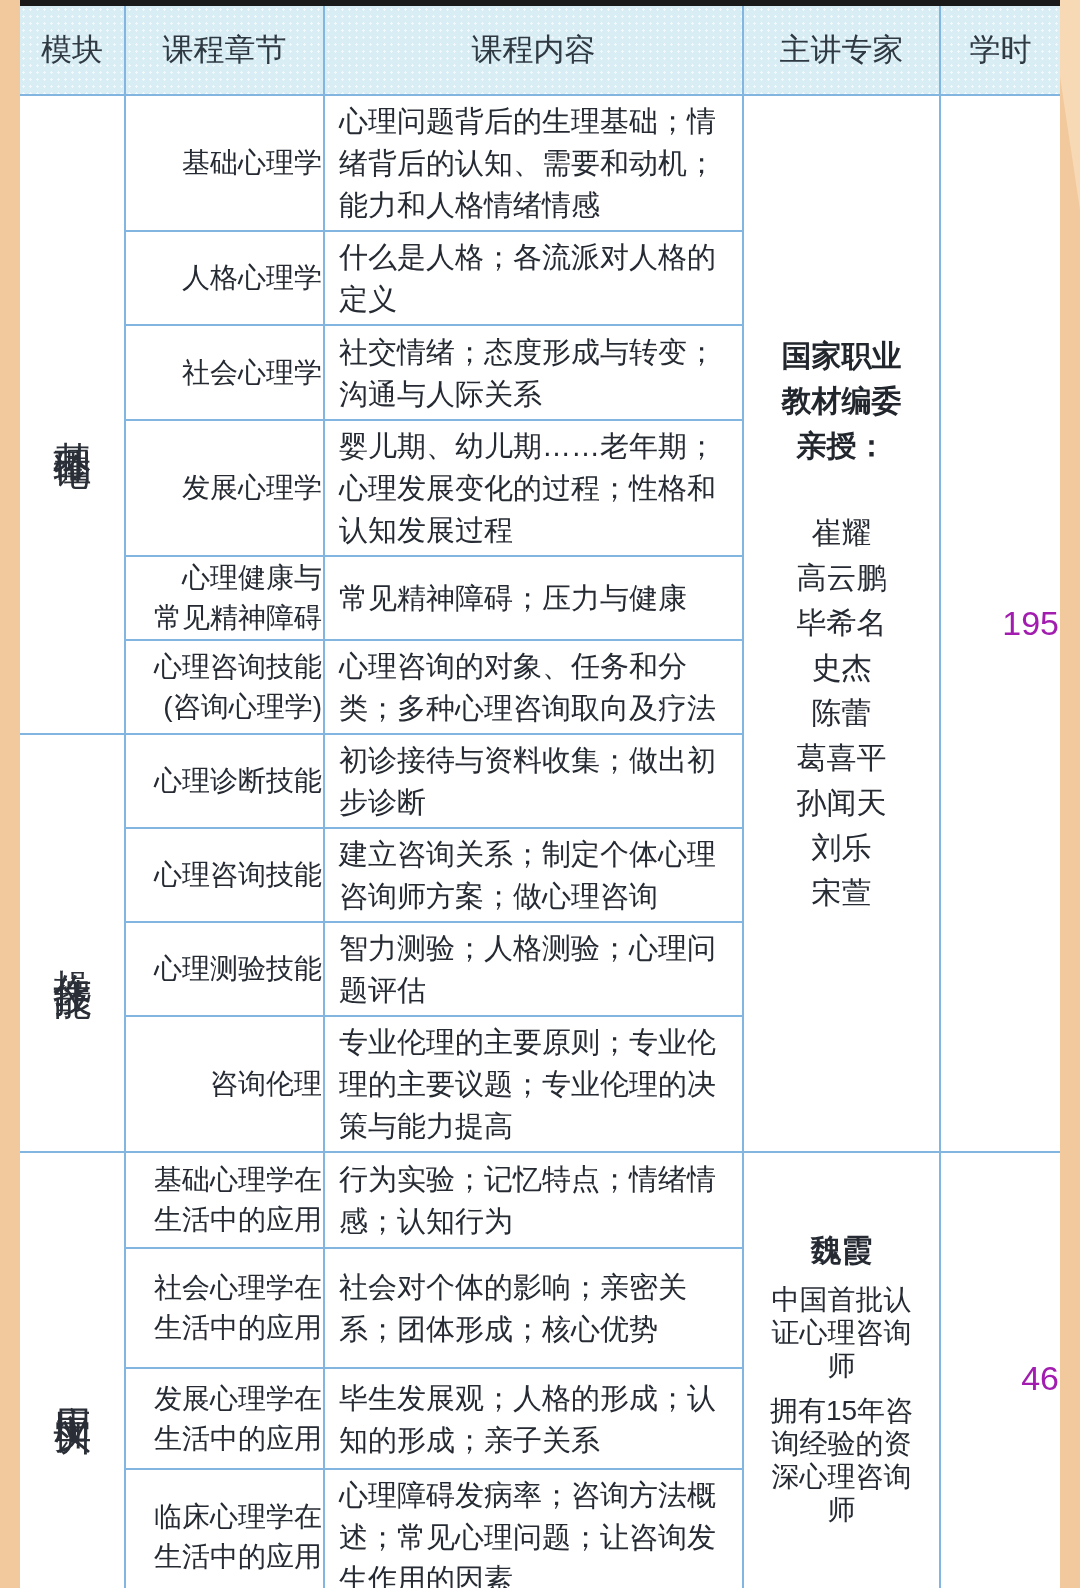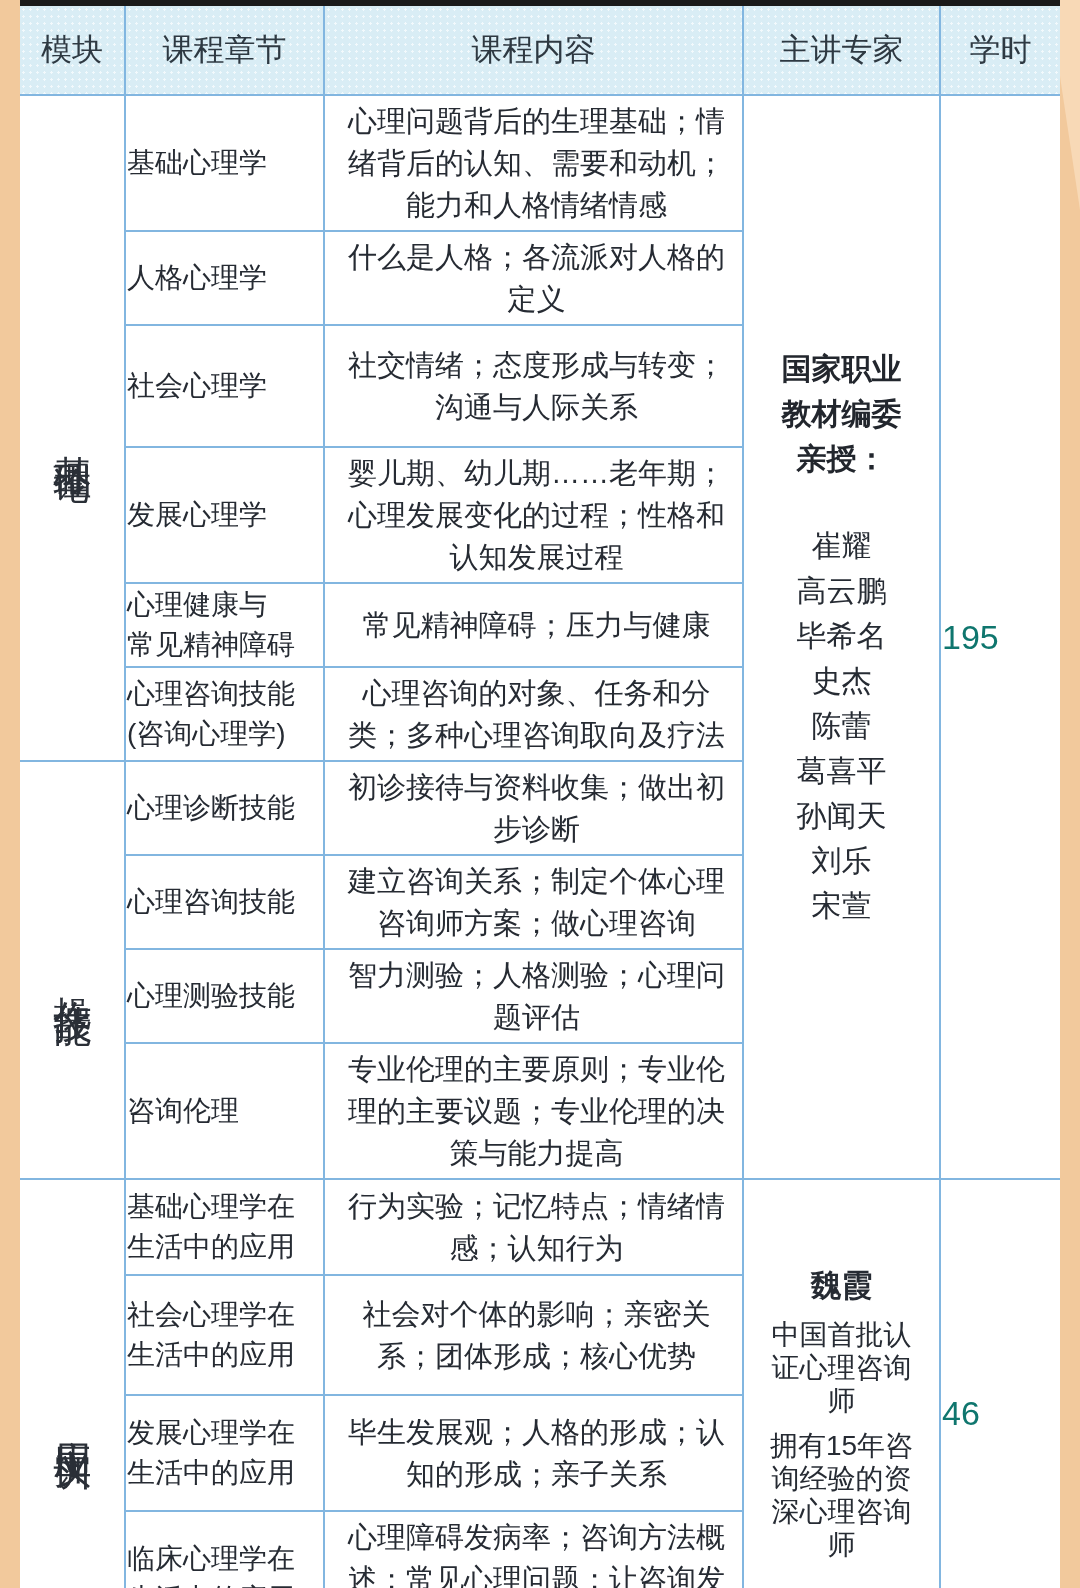--- a/index.html
+++ b/index.html
@@ -46,44 +46,44 @@
     text-align:center;
     font-size:38px;font-weight:500;color:#2a2f37;
   }
   td.module .vtext{
     writing-mode:vertical-rl;
     margin:0 auto;
     letter-spacing:4px;
     display:inline-block;
   }
   td.chapter{
-    text-align:left;
+    text-align:right;
     font-size:28px;line-height:40px;
     white-space:pre-line;
   }
   td.content{
-    text-align:center;
+    text-align:left;
     font-size:29px;line-height:42px;
     padding:4px 8px 4px 14px;
   }
   td.expert{text-align:center;}
   .expert-heading{
     font-size:30px;line-height:45px;font-weight:700;
     white-space:pre-line;color:#22262d;
   }
   .expert-names{margin-top:42px;}
   .expert-name{font-size:30px;line-height:45px;}
   .expert2-name{font-size:31px;font-weight:700;line-height:40px;}
   .expert2-desc{
     font-size:28px;line-height:33px;
     width:156px;margin:12px auto 0 auto;
   }
   td.hours{
-    text-align:left;
-    font-size:34px;color:#0f766e;
+    text-align:right;
+    font-size:34px;color:#a21caf;
   }
 </style>
 </head>
 <body>
 
 <div class="corner-light"></div>
 
 <div class="table-wrap">
   <div class="top-bar"></div>
   <table class="course-table">
@@ -124,21 +124,21 @@
           <div class="expert-name">刘乐</div>
           <div class="expert-name">宋萱</div>
         </div>
       </td>
       <td class="hours" rowspan="10">195</td>
     </tr>
     <tr style="height:74px">
       <td class="chapter">人格心理学</td>
       <td class="content">什么是人格；各流派对人格的定义</td>
     </tr>
-    <tr style="height:122px">
+    <tr style="height:95px">
       <td class="chapter">社会心理学</td>
       <td class="content">社交情绪；态度形成与转变；沟通与人际关系</td>
     </tr>
     <tr style="height:132px">
       <td class="chapter">发展心理学</td>
       <td class="content">婴儿期、幼儿期……老年期；心理发展变化的过程；性格和认知发展过程</td>
     </tr>
     <tr style="height:76px">
       <td class="chapter">心理健康与
 常见精神障碍</td>
@@ -182,21 +182,21 @@
         <div class="expert2-desc">中国首批认证心理咨询师</div>
         <div class="expert2-desc">拥有15年咨询经验的资深心理咨询师</div>
       </td>
       <td class="hours" rowspan="4">46</td>
     </tr>
     <tr style="height:120px">
       <td class="chapter">社会心理学在
 生活中的应用</td>
       <td class="content">社会对个体的影响；亲密关系；团体形成；核心优势</td>
     </tr>
-    <tr style="height:116px">
+    <tr style="height:101px">
       <td class="chapter">发展心理学在
 生活中的应用</td>
       <td class="content">毕生发展观；人格的形成；认知的形成；亲子关系</td>
     </tr>
     <tr style="height:128px">
       <td class="chapter">临床心理学在
 生活中的应用</td>
       <td class="content">心理障碍发病率；咨询方法概述；常见心理问题；让咨询发生作用的因素</td>
     </tr>
   </tbody>

